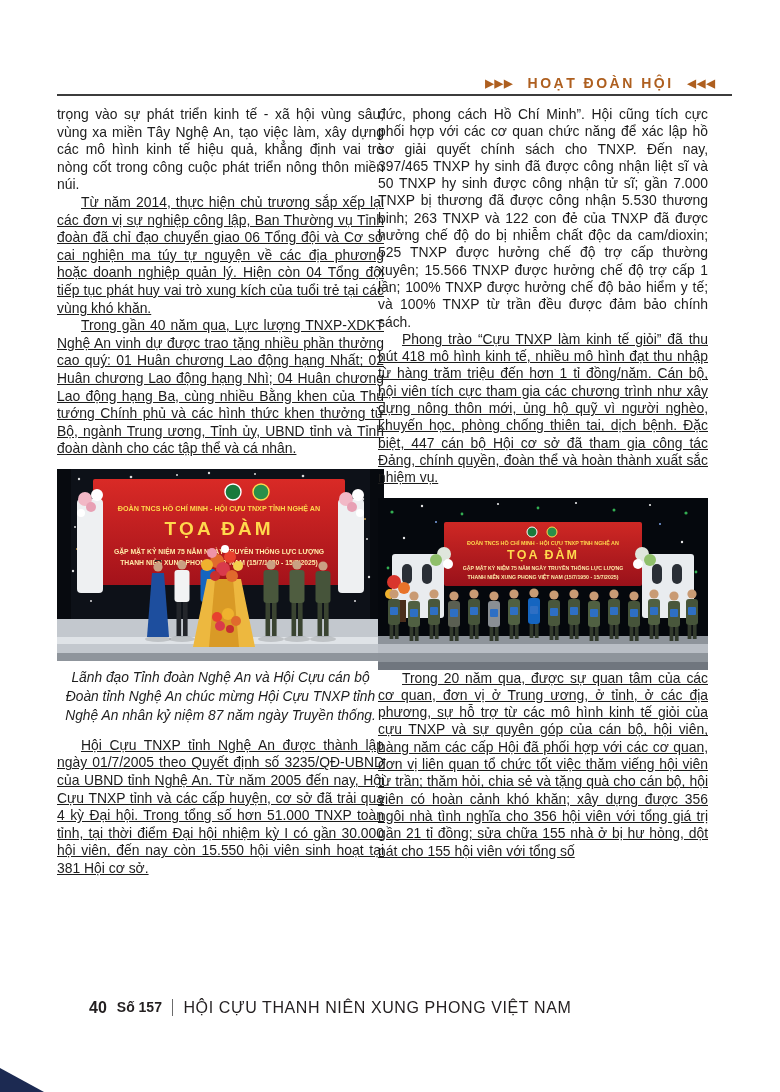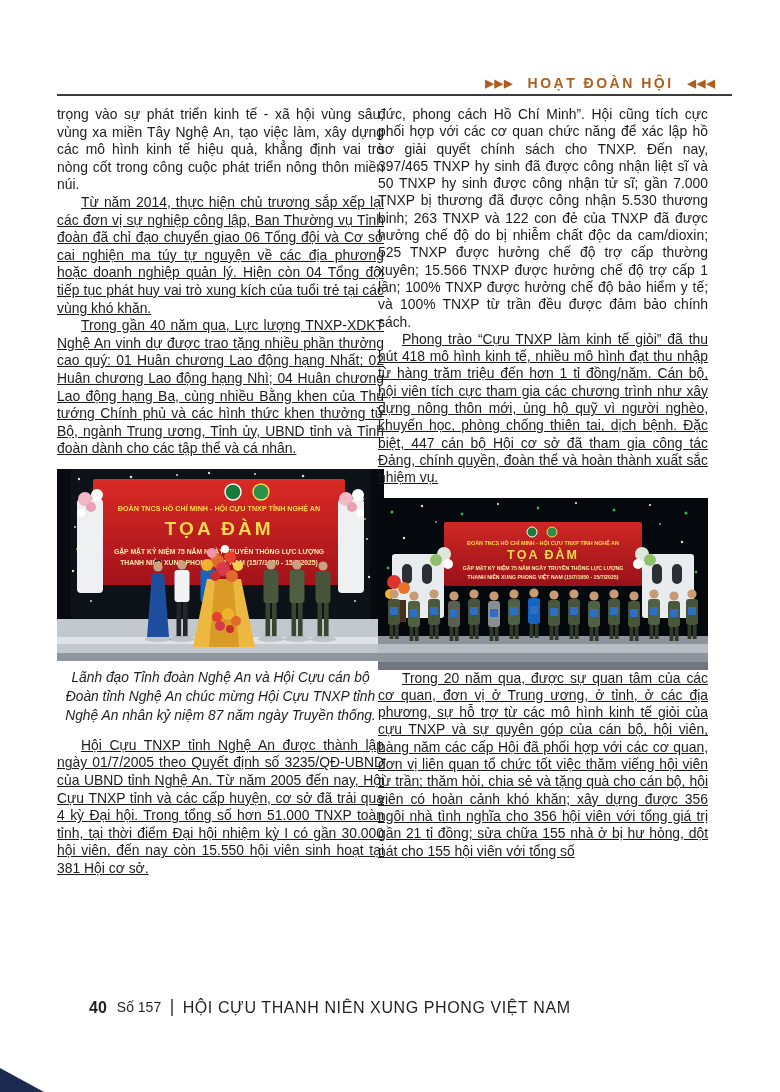--- a/index.html
+++ b/index.html
@@ -27,21 +27,21 @@
   .col p.indent{text-indent:24px;text-decoration:underline;}
   figure{margin:11px 0 0 0;}
   figure svg{display:block;}
   figcaption{
     font-style:italic;text-align:center;font-size:13.8px;line-height:19px;
     margin:7px 4px 12px 4px;color:#1e1e1e;
   }
   
   .footer{position:absolute;left:57px;top:999px;display:flex;align-items:flex-start;gap:10px;color:#231f20;margin-left:32px;}
   .footer .pagenum{font-weight:800;font-size:16px;}
-  .footer .issue{font-size:14px;}
+  .footer .issue{font-size:14px;font-weight:bold;}
   .footer .fdiv{width:1.5px;height:17px;background:#6b6b6b;}
   .footer .mag{font-size:16px;letter-spacing:.6px;}
   
   .corner{position:absolute;left:0;bottom:0;width:0;height:0;
     border-bottom:24px solid #1c2a52;border-right:44px solid transparent;}
   .bannertext{font-family:"Liberation Sans", sans-serif;font-weight:bold;}
 </style>
 </head>
 <body>
 

